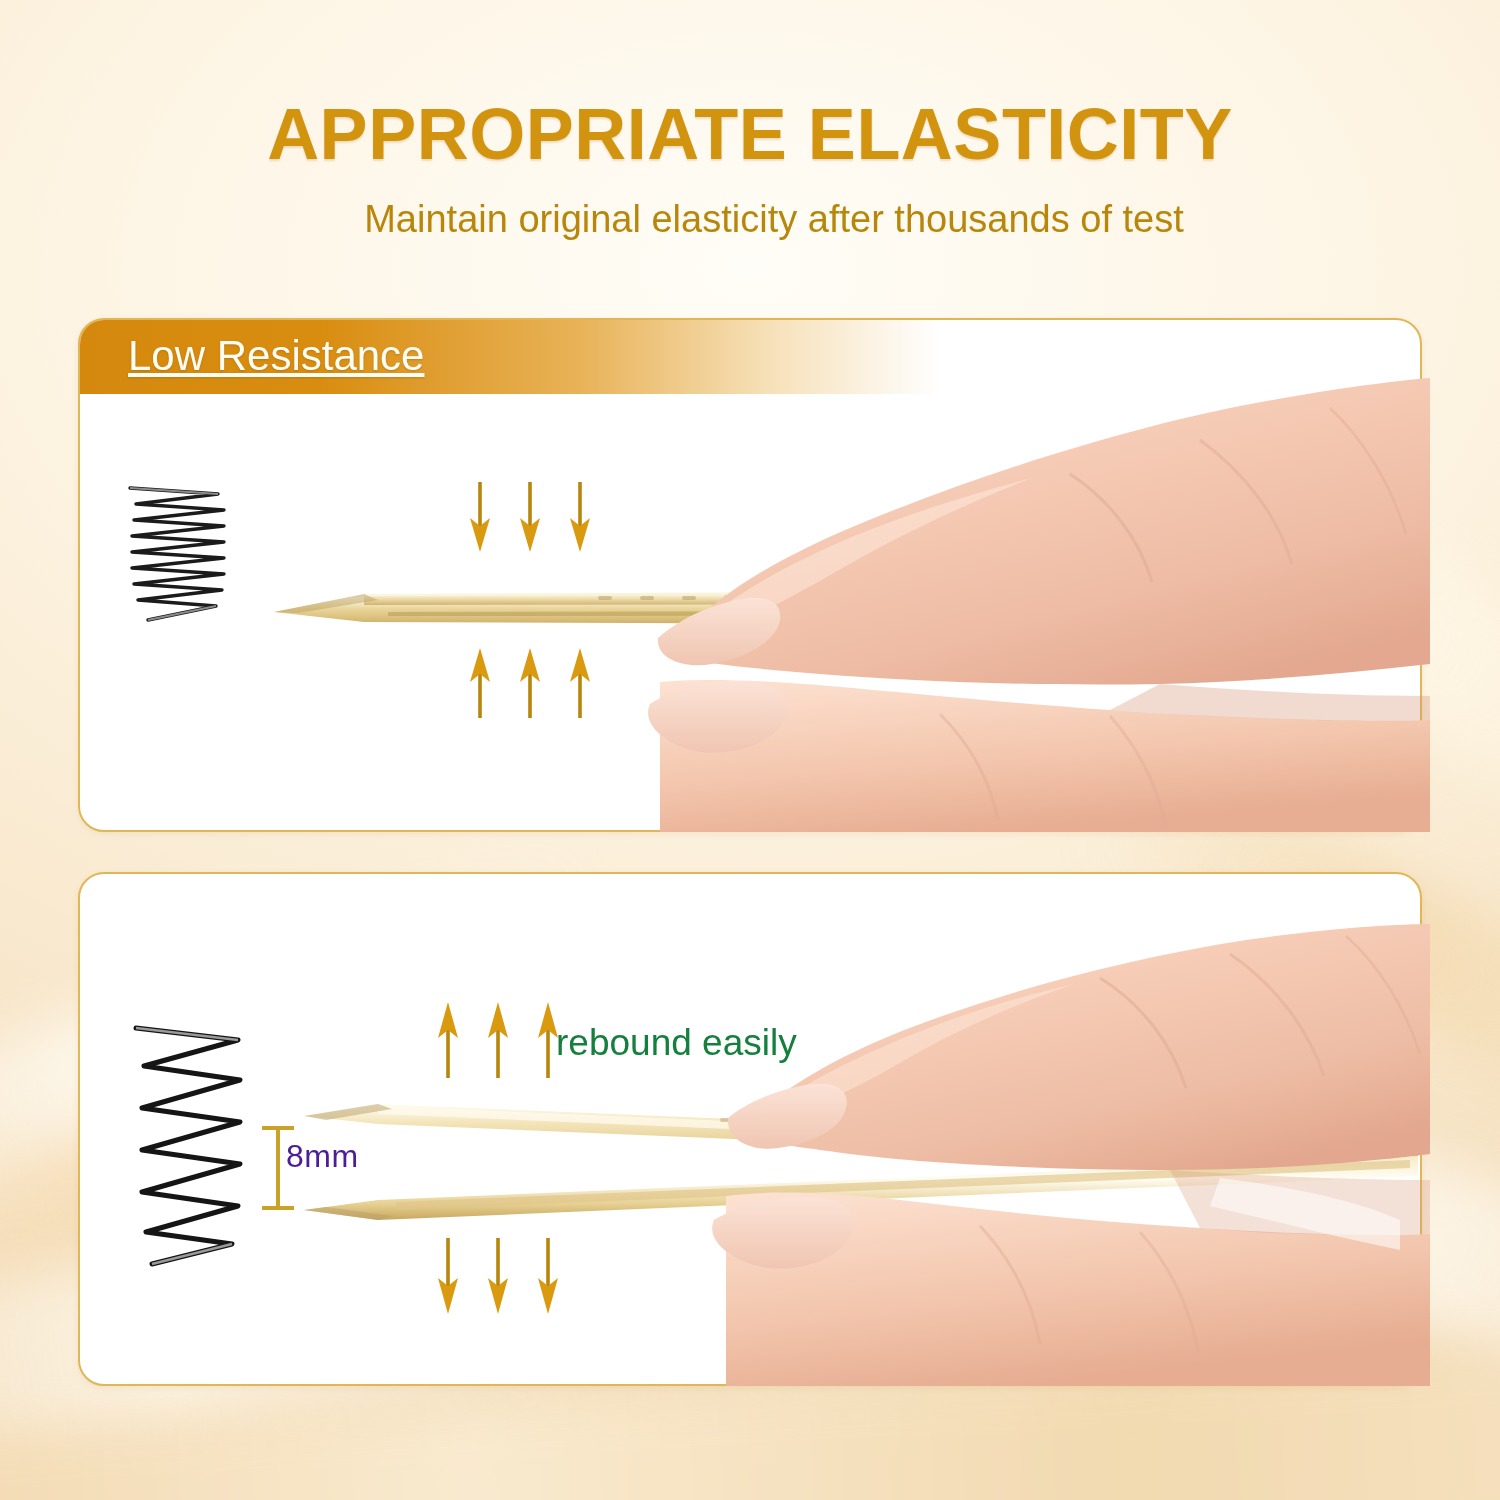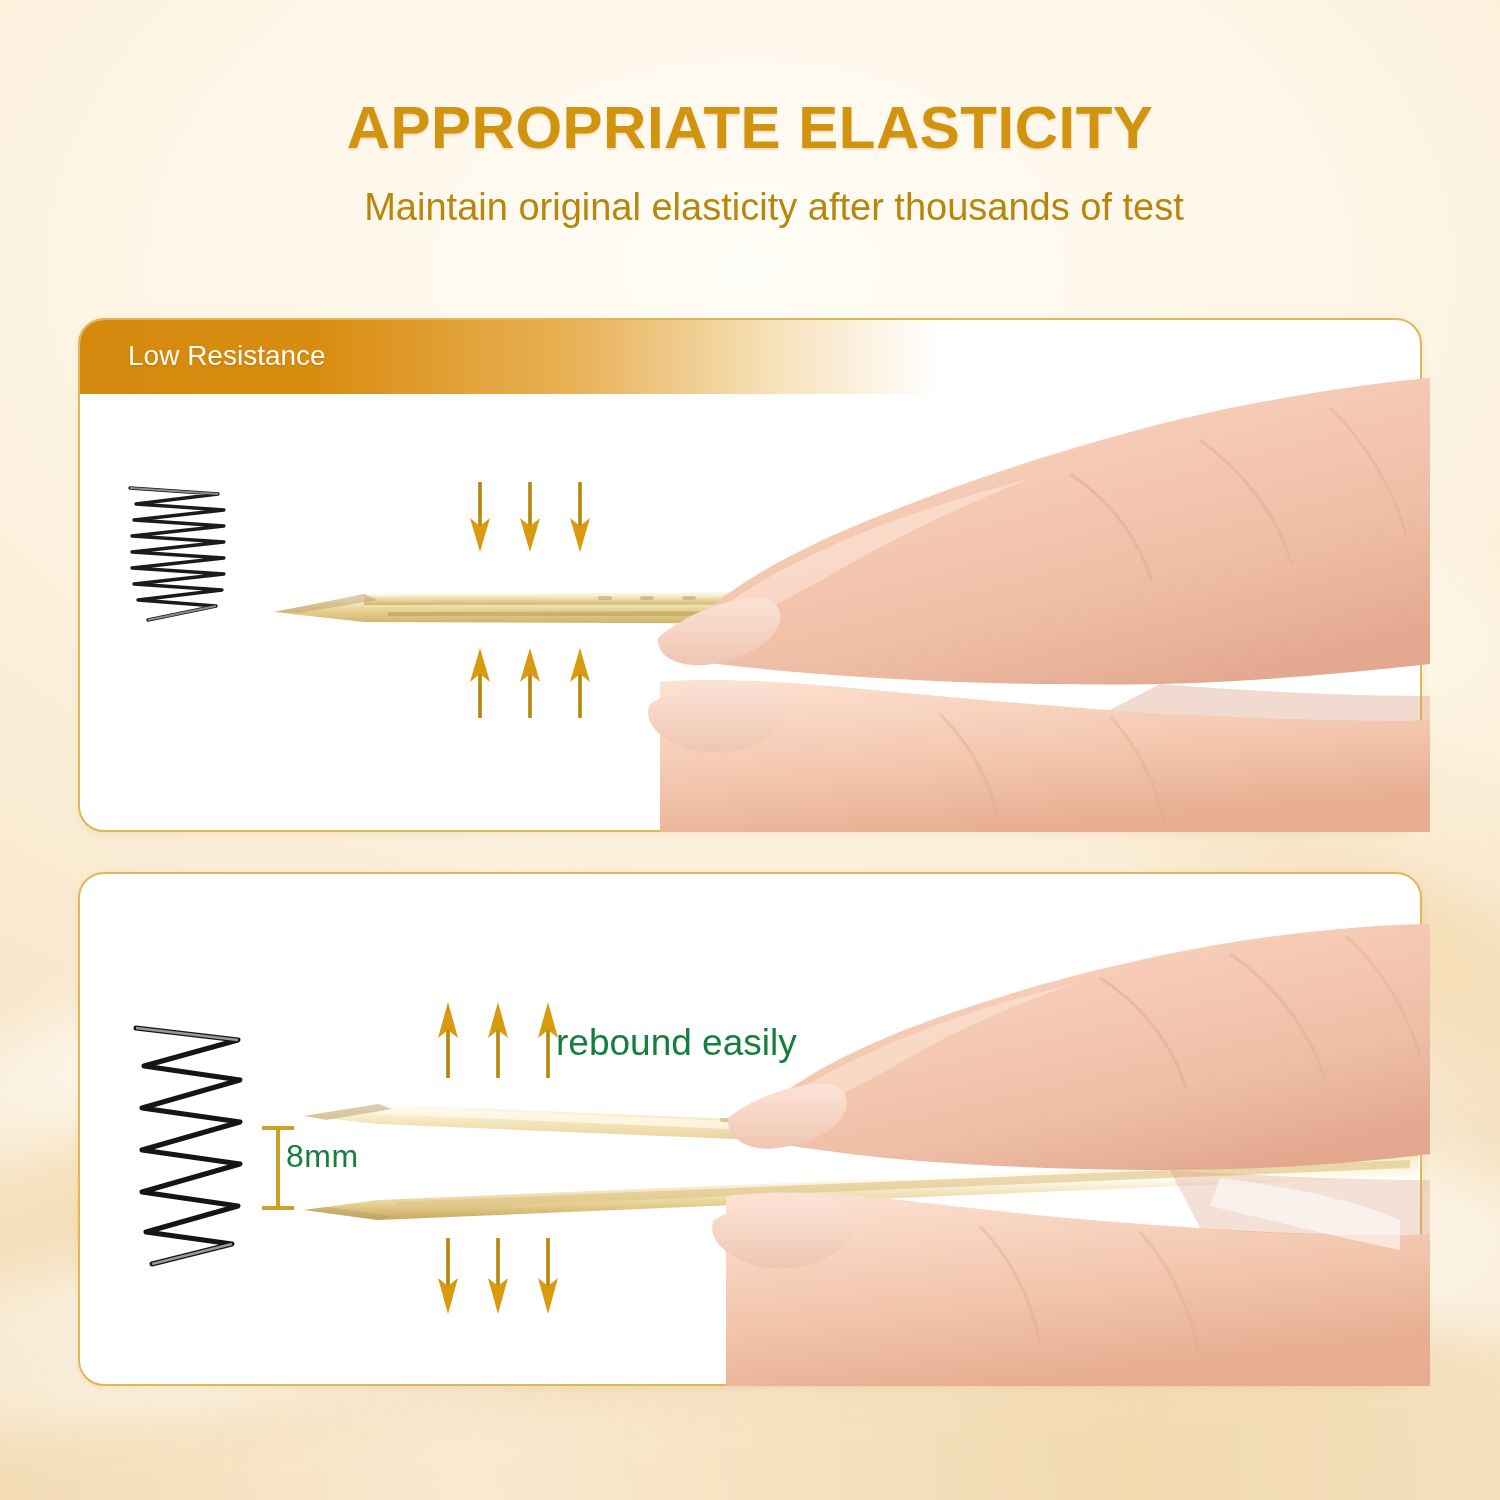--- a/index.html
+++ b/index.html
@@ -38,21 +38,21 @@
        background:linear-gradient(90deg,rgba(255,255,255,0) 0%,#fffaf0 45%,rgba(255,250,240,0) 100%);
        transform:rotate(20deg); }
   .s7{ left:-200px; top:1390px; width:1900px; height:200px;
        background:linear-gradient(90deg,#f0d4a6 0%,#fcefd6 35%,#f2d9ae 70%,#f8e6c6 100%);
        transform:rotate(-3deg); }
 
   
   #header{ position:absolute; left:0; top:0; width:1500px; z-index:3; text-align:center; }
   #title{
     margin-top:98px;
-    font-size:60px; font-weight:700; letter-spacing:.5px;
+    font-size:72px; font-weight:700; letter-spacing:.5px;
     color:#d2940f; line-height:1;
     text-shadow:0 2px 2px rgba(150,95,0,.18);
   }
   #subtitle{
     margin-top:30px; font-size:38px; font-weight:400; color:#b8860b; line-height:1;padding-left:48px;
   }
 
   
   .panel{
     position:absolute; z-index:3;
@@ -67,22 +67,23 @@
   #panel-high{ top:872px; height:514px; }
 
   .badge{
     position:absolute; left:-2px; top:-2px;
     width:862px; height:76px;
     border-top-left-radius:26px;
     background:linear-gradient(90deg,#d4880d 0%,#d98d10 28%,#e8b257 58%,#f6e0b8 80%,#ffffff 100%);
     display:flex; align-items:center;
   }
   .badge-text{
-    margin-left:50px; color:#fffdf4; font-size:28px; font-weight:400;
+    margin-left:50px; color:#fffdf4; font-size:42px; font-weight:400;
     text-shadow:0 1px 2px rgba(130,85,0,.35);
+    text-decoration:underline;
   }
 
   .panel-body{ position:absolute; left:0; top:76px; width:100%; height:436px; }
 
   
   .spring{ position:absolute; }
   #spring-low  { left:120px; top:480px; width:130px; height:150px; z-index:4; }
   #spring-high { left:118px; top:1020px; width:145px; height:250px; z-index:4; }
 
   
@@ -99,21 +100,21 @@
 
   
   .hand{ position:absolute; z-index:5; }
   #hand-low { left:640px; top:352px; width:790px; height:480px; }
   #hand-high{ left:700px; top:920px; width:730px; height:466px; }
 
   
   #measure{ position:absolute; left:258px; top:1120px; width:180px; height:96px; z-index:6; }
   #measure-label{
     position:absolute; left:286px; top:1138px; z-index:7;
-    font-size:32px; color:#15803d; font-weight:400; letter-spacing:.5px;
+    font-size:32px; color:#4c1d95; font-weight:400; letter-spacing:.5px;
   }
 
   
   #rebound-label{
     position:absolute; left:556px; top:1022px; z-index:6;
     font-size:37px; color:#15803d; font-weight:400;
   }
 </style>
 </head>
 <body>

